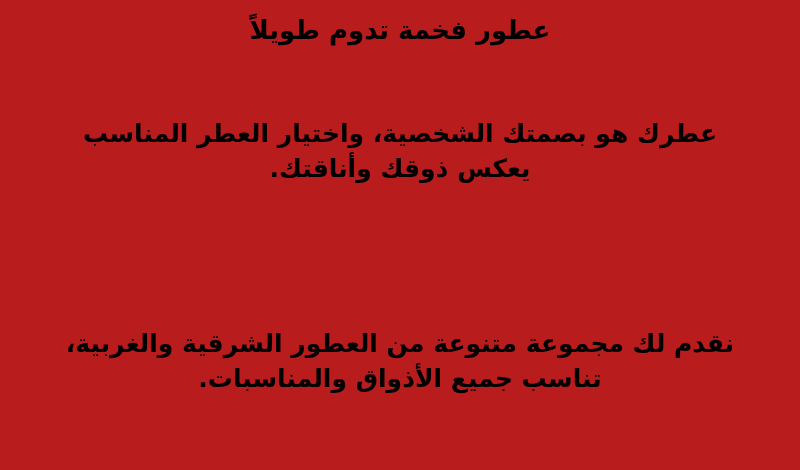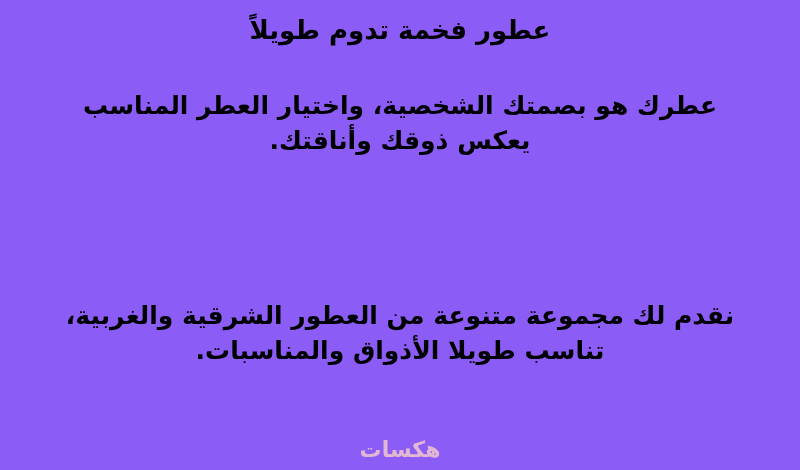--- a/index.html
+++ b/index.html
@@ -43,20 +43,21 @@
     left: 0;
     width: 800px;
     box-sizing: border-box;
     padding: 0 56px;
     text-align: center;
     font-size: 25px;
     font-weight: bold;
     color: #000000;
     line-height: 1.38;
     direction: rtl;
+    margin-top: 28px;
   }
 
   .para-1 { top: 89px; }
   .para-2 { top: 194px; }
   .para-3 { top: 299px; }
   .para-4 { top: 404px; }
 
   .watermark {
     position: absolute;
     left: 0;
@@ -68,25 +69,24 @@
     color: rgba(255, 214, 199, 0.75);
     letter-spacing: 1px;
     direction: rtl;
     pointer-events: none;
     user-select: none;
   }
 </style>
 </head>
 <body style="background: rgb(252, 166, 140);">
 
-<div id="page" style="background: #8b5cf6;">
+<div id="page" style="background: #b91c1c;">
 
   <div class="headline">عطور فخمة تدوم طويلاً</div>
 
   <div class="para para-1">عطرك هو بصمتك الشخصية، واختيار العطر المناسب يعكس ذوقك وأناقتك.</div>
 
 
-  <div class="para para-3">نقدم لك مجموعة متنوعة من العطور الشرقية والغربية، تناسب طويلا الأذواق والمناسبات.</div>
+  <div class="para para-3">نقدم لك مجموعة متنوعة من العطور الشرقية والغربية، تناسب جميع الأذواق والمناسبات.</div>
 
 
-  <div class="watermark">هكسات</div>
 
 </div>
 
 </body></html>

